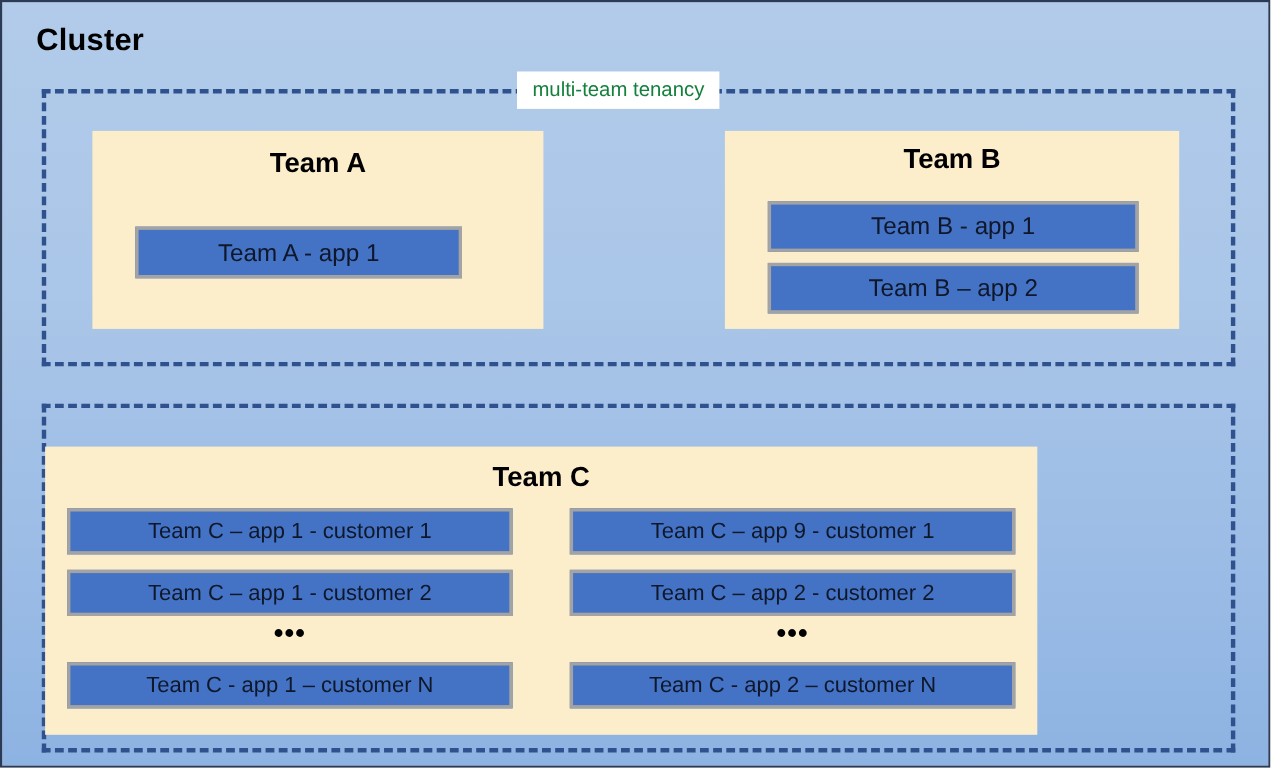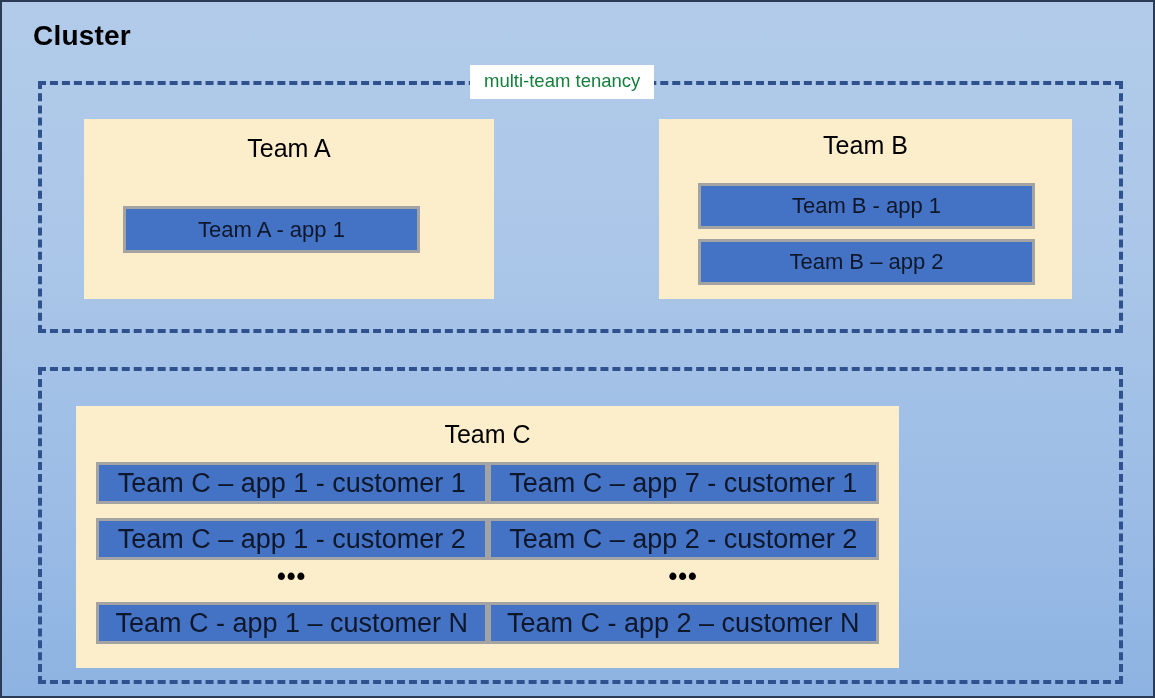--- a/index.html
+++ b/index.html
@@ -83,30 +83,30 @@
     width: 410px;
     height: 180px;
   }
   #team-b-panel {
     left: 657px;
     top: 117px;
     width: 413px;
     height: 180px;
   }
   #team-c-panel {
-    left: 74px;
+    left: 39px;
     top: 404px;
-    width: 823px;
+    width: 902px;
     height: 262px;
   }
 
   .team-heading {
     text-align: center;
     font-size: 25px;
-    font-weight: normal;
+    font-weight: bold;
     color: #000000;
     white-space: nowrap;
   }
   #team-a-panel .team-heading { padding-top: 15px; }
   #team-b-panel .team-heading { padding-top: 12px; }
   #team-c-panel .team-heading { padding-top: 14px; }
 
   
   .app-box {
     box-sizing: border-box;
@@ -153,21 +153,21 @@
     display: flex;
     justify-content: space-between;
     padding: 0 20px;
     box-sizing: border-box;
   }
   .team-c-column {
     width: 405px;
   }
   .team-c-column .app-box {
     height: 42px;
-    font-size: 27px;
+    font-size: 20px;
     margin-bottom: 14px;
   }
   .team-c-column .app-box:last-child { margin-bottom: 0; }
 
   .ellipsis-row {
     text-align: center;
     font-size: 25px;
     font-weight: bold;
     color: #000000;
     line-height: 0.55;
@@ -212,21 +212,21 @@
     <div id="team-c-columns">
 
       <div class="team-c-column">
         <div class="app-box">Team C – app 1 - customer 1</div>
         <div class="app-box">Team C – app 1 - customer 2</div>
         <div class="ellipsis-row">•••</div>
         <div class="app-box">Team C - app 1 – customer N</div>
       </div>
 
       <div class="team-c-column">
-        <div class="app-box">Team C – app 7 - customer 1</div>
+        <div class="app-box">Team C – app 9 - customer 1</div>
         <div class="app-box">Team C – app 2 - customer 2</div>
         <div class="ellipsis-row">•••</div>
         <div class="app-box">Team C - app 2 – customer N</div>
       </div>
 
     </div>
   </div>
 
 </div>
 

